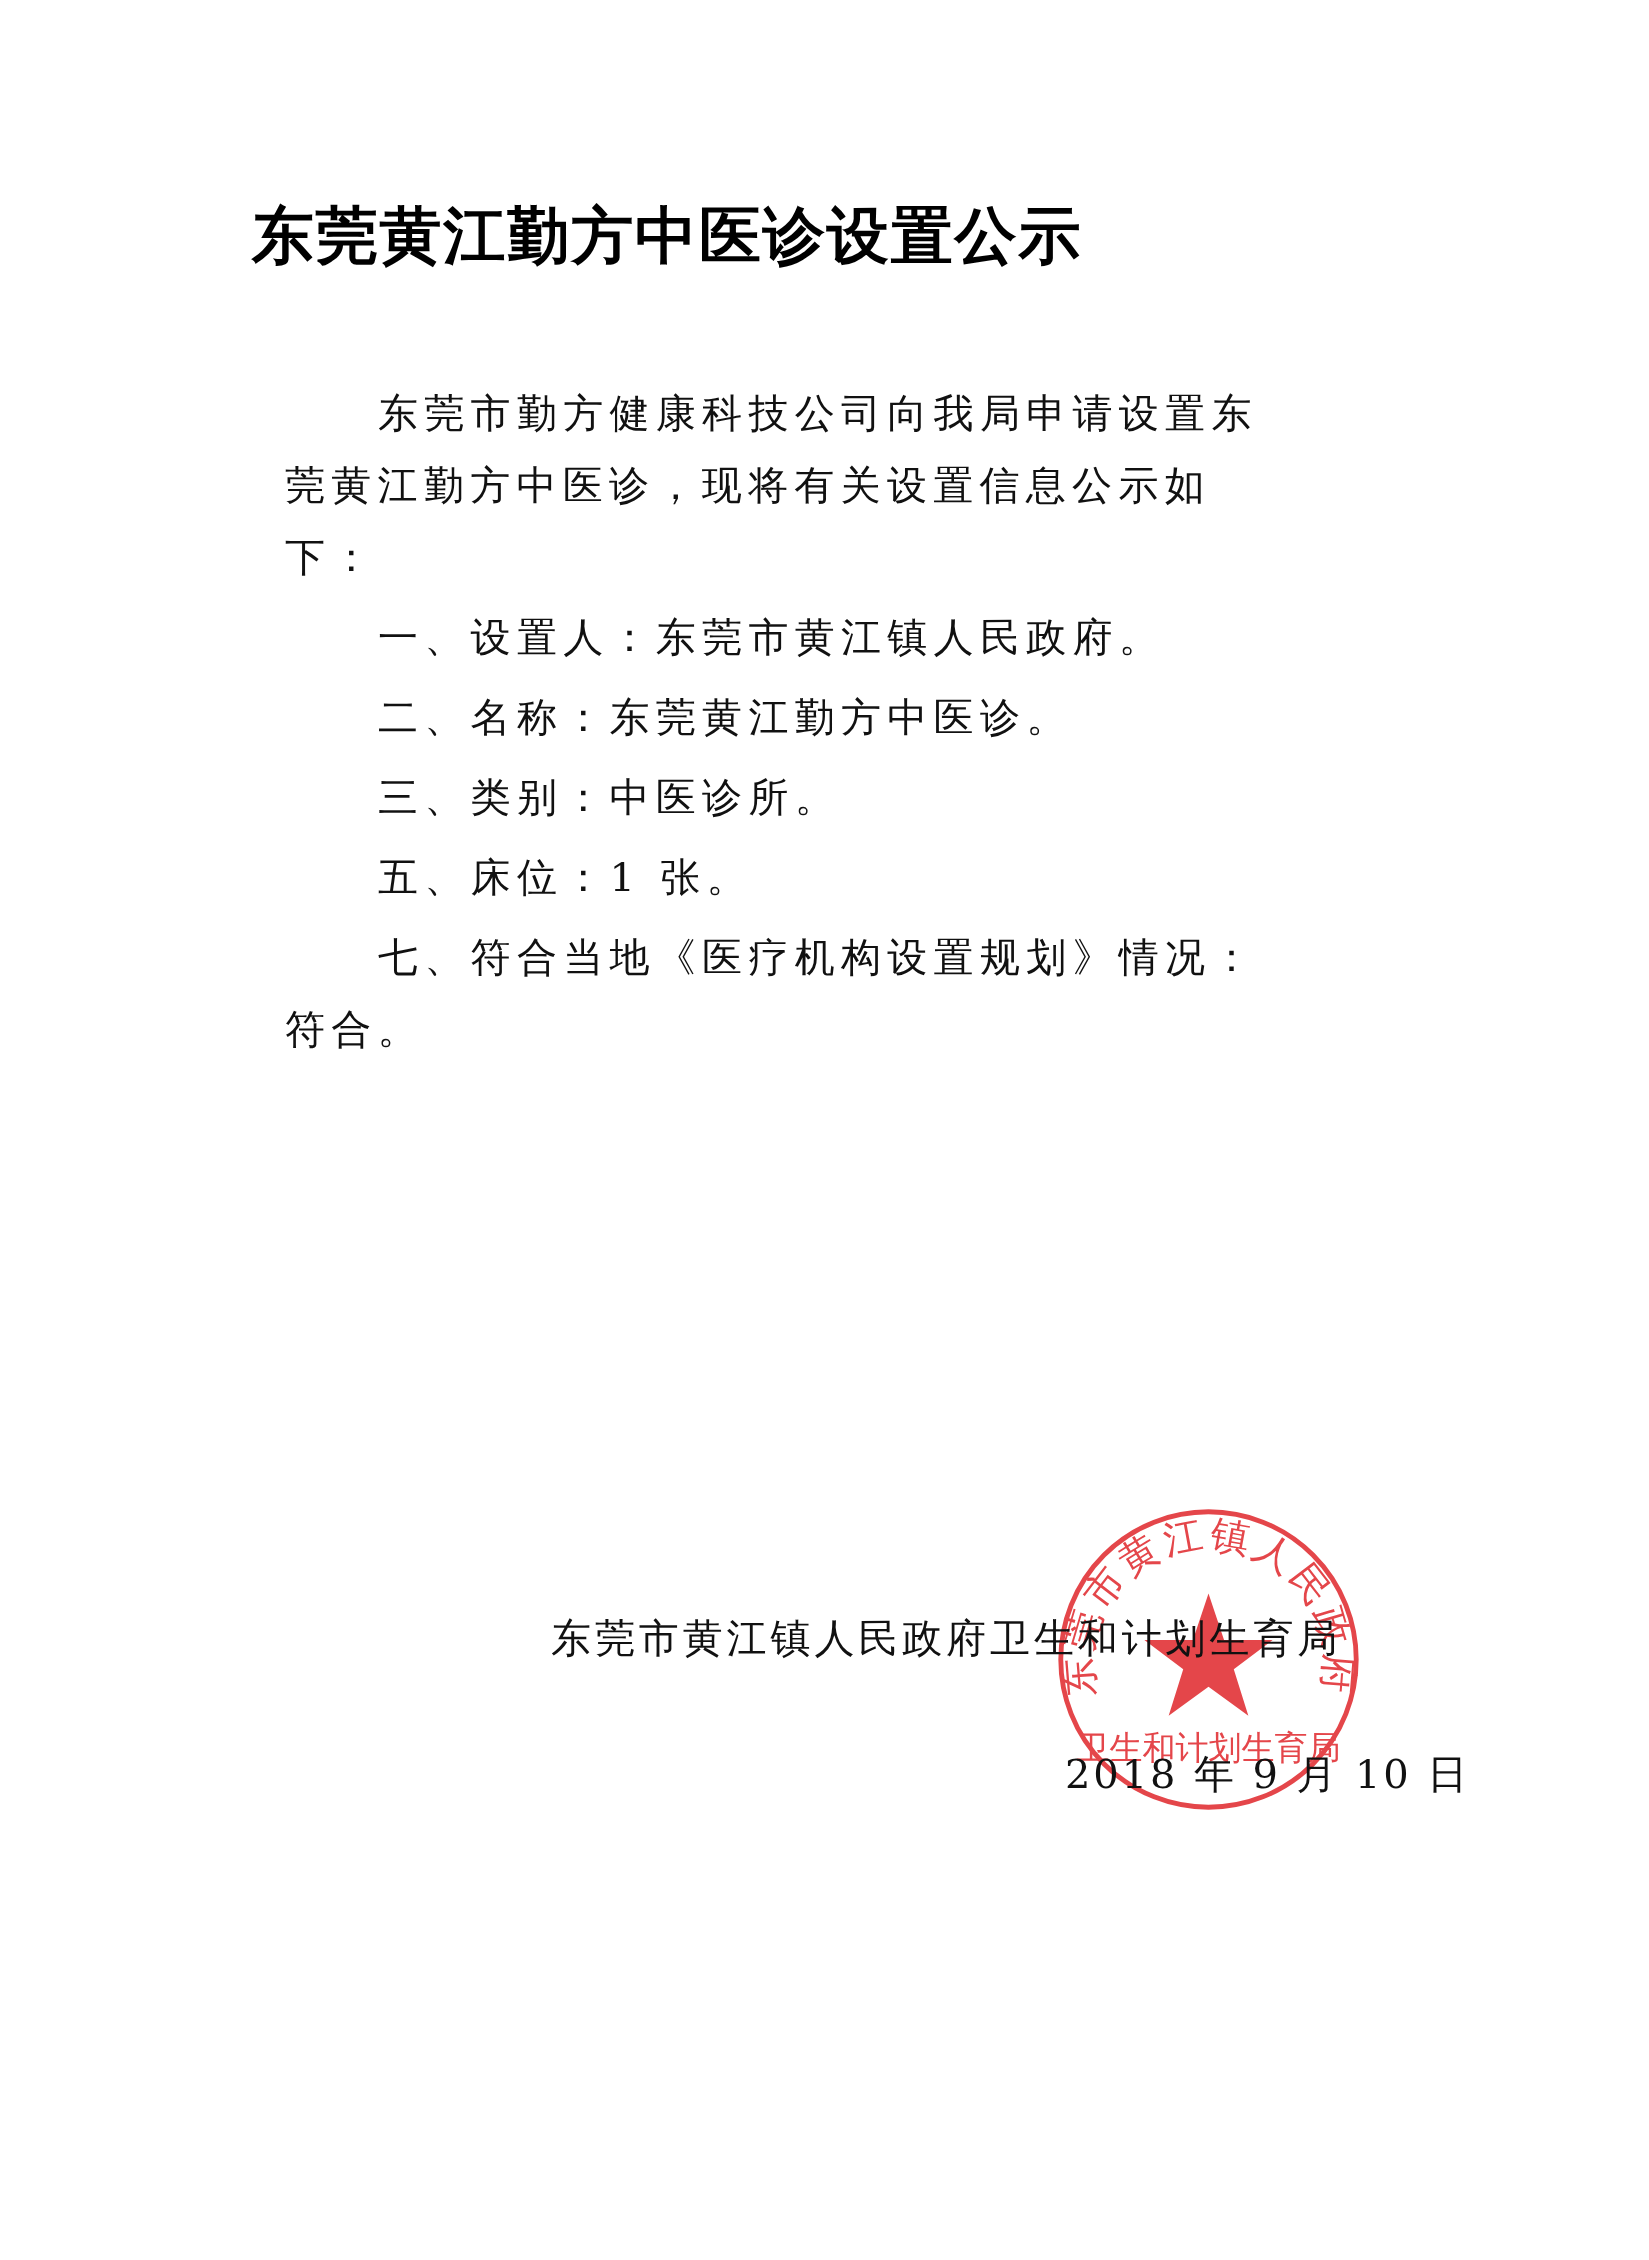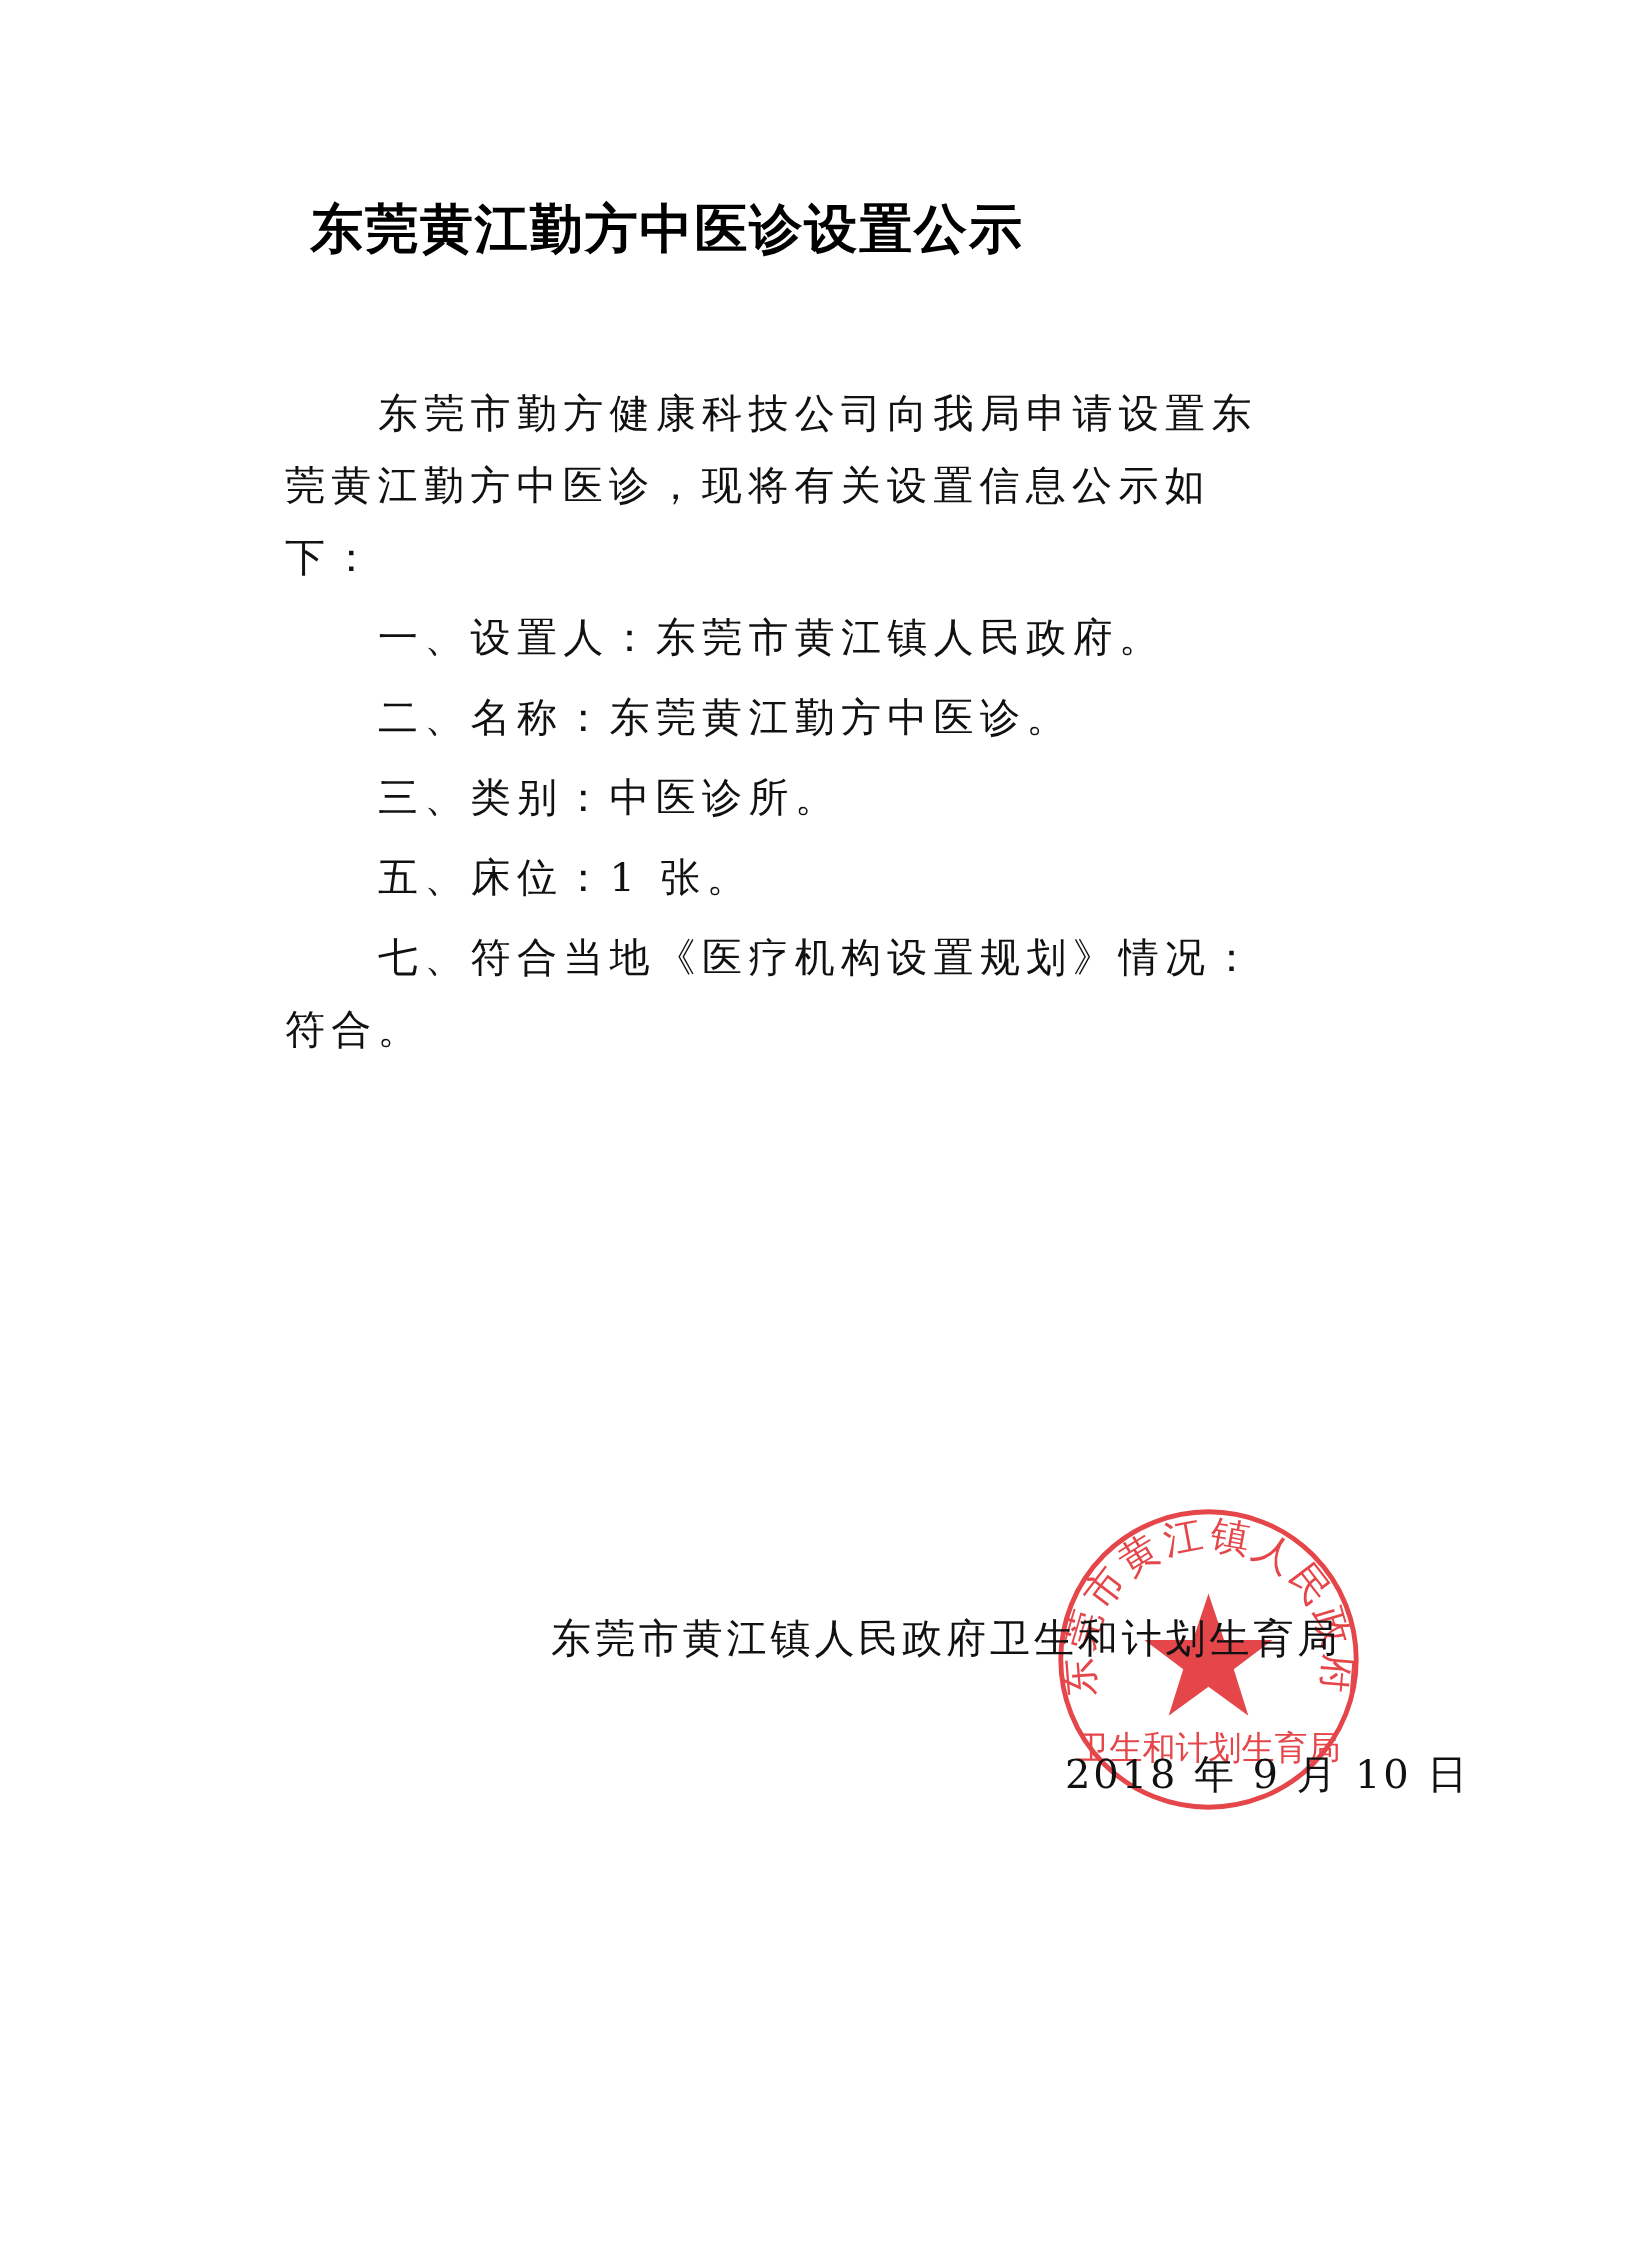--- a/index.html
+++ b/index.html
@@ -1,20 +1,20 @@
 <!DOCTYPE html>
 <html><head>
 <meta charset="utf-8">
 <style>
   html, body { margin:0; padding:0; background:#ffffff; }
   body { width:1650px; height:2261px; position:relative; overflow:hidden;
          font-family:"DejaVu Serif","Liberation Serif",serif; color:#111; }
   .title { position:absolute; left:0; width:1334px; top:194px; text-align:center;
            font-family:"DejaVu Sans","Liberation Sans",sans-serif; font-weight:bold;
-           font-size:53px; letter-spacing:1.9px; color:#000; }
+           font-size:62px; letter-spacing:1.9px; color:#000; }
   .body { position:absolute; left:277px; top:369px; width:1029px;
           font-size:40px; line-height:72px; letter-spacing:6.3px; }
   .p { margin:8px; }
   .indent { text-indent:93px; }
   .sig { position:absolute; left:551px; top:1587px; font-size:40px; letter-spacing:3.9px; white-space:nowrap; z-index:2;margin-top:24px; }
   .date { position:absolute; left:1065px; top:1747px; font-size:40px; letter-spacing:2.9px; white-space:nowrap; z-index:2; }
   .stamp { position:absolute; left:1053px; top:1504px; width:311px; height:311px; z-index:1; opacity:0.85; }
 </style>
 </head>
 <body>

